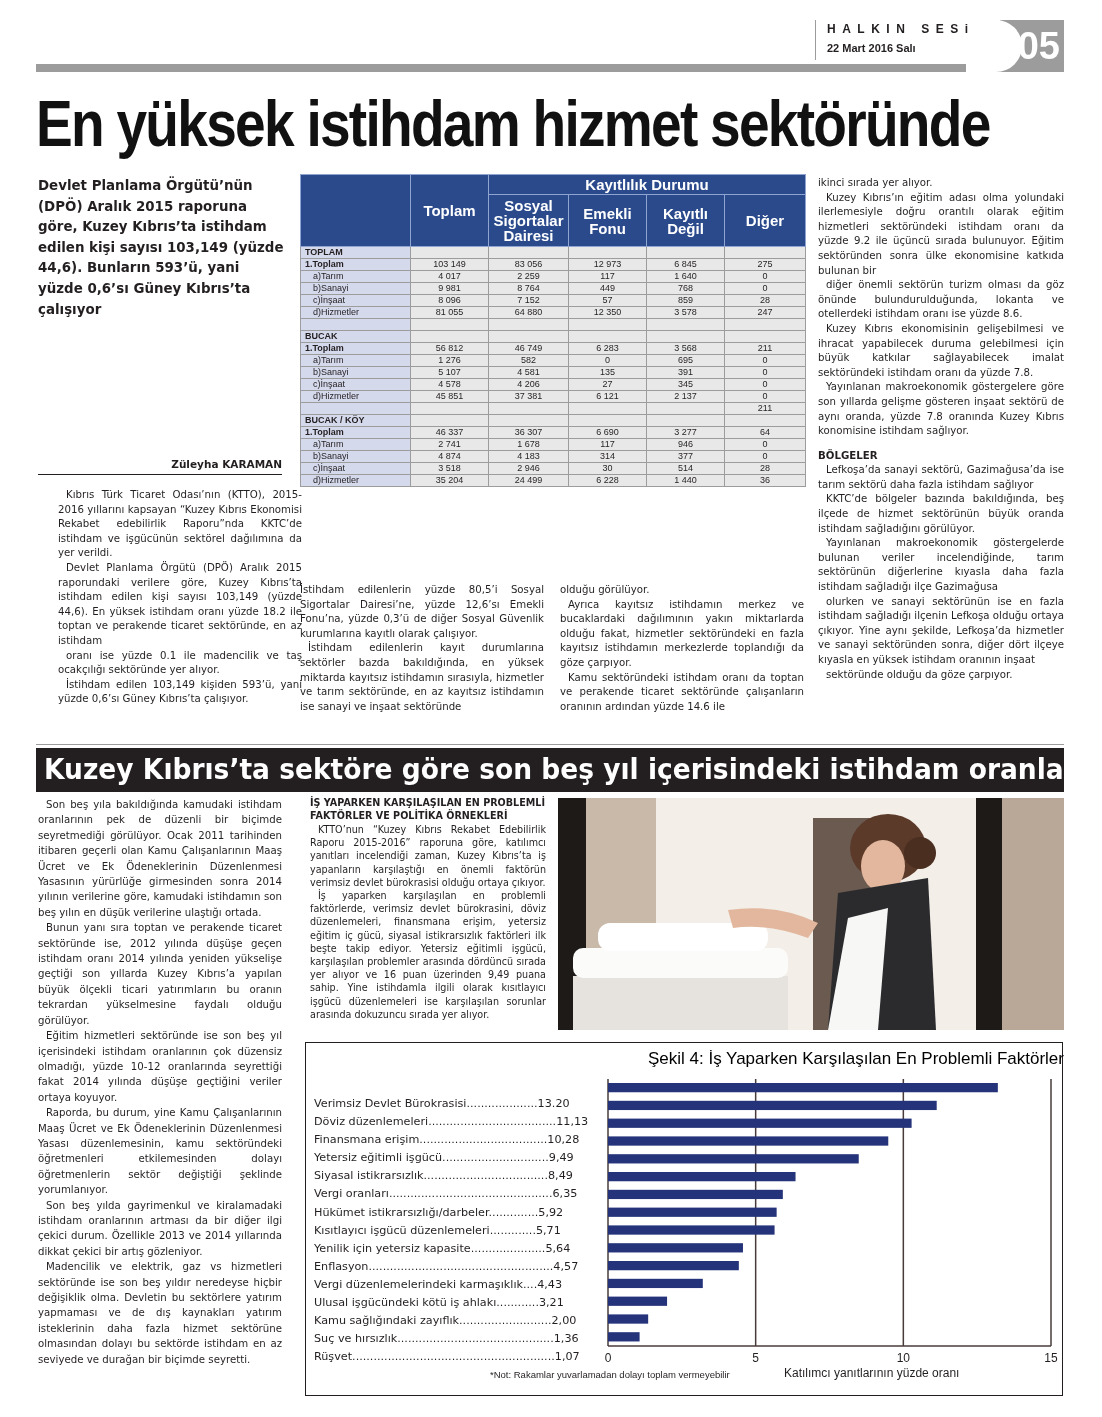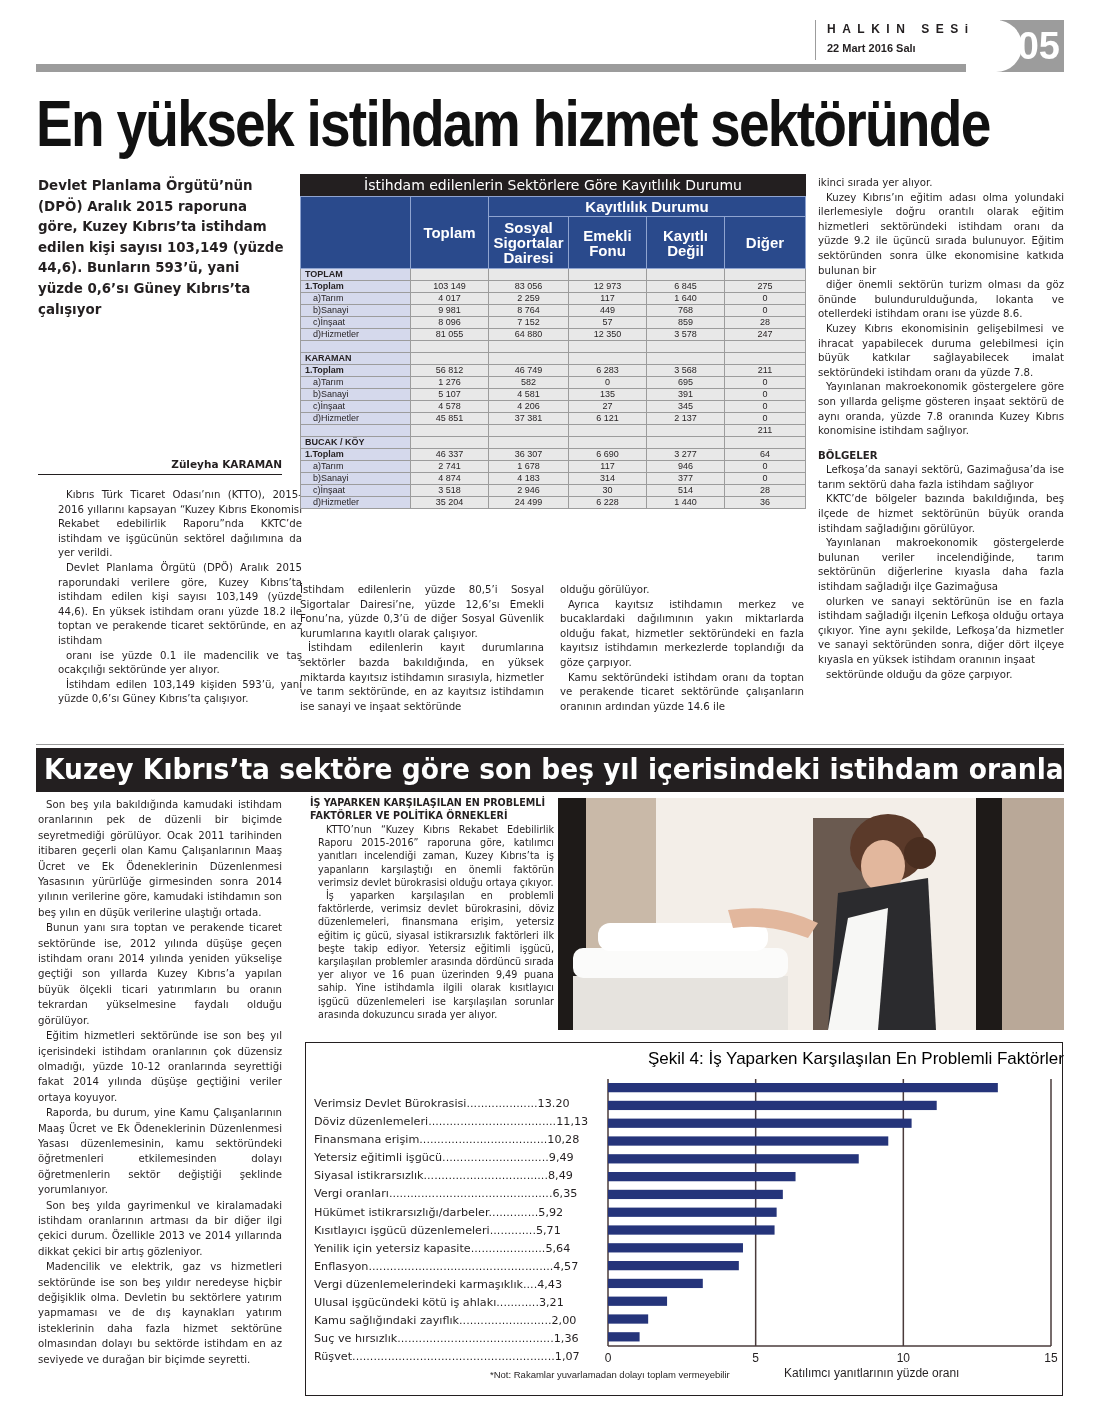--- a/index.html
+++ b/index.html
@@ -74,21 +74,20 @@
 <div class="byline-rule"></div>
 
 <div class="txt" style="left:38px; top:488px; width:244px;margin-left:20px;">
   <p>Kıbrıs Türk Ticaret Odası’nın (KTTO), 2015-2016 yıllarını kapsayan “Kuzey Kıbrıs Ekonomisi Rekabet edebilirlik Raporu”nda KKTC’de istihdam ve işgücünün sektörel dağılımına da yer verildi.</p>
   <p>Devlet Planlama Örgütü (DPÖ) Aralık 2015 raporundaki verilere göre, Kuzey Kıbrıs’ta istihdam edilen kişi sayısı 103,149 (yüzde 44,6). En yüksek istihdam oranı yüzde 18.2 ile toptan ve perakende ticaret sektöründe, en az istihdam</p>
   <p>oranı ise yüzde 0.1 ile madencilik ve taş ocakçılığı sektöründe yer alıyor.</p>
   <p>İstihdam edilen 103,149 kişiden 593’ü, yani yüzde 0,6’sı Güney Kıbrıs’ta çalışıyor.</p>
 </div>
 
 <div class="tbl-wrap">
-  <div class="tbl-title">İstihdam edilenlerin Sektörlere Göre Kayıtlılık Durumu</div>
   <table class="data" id="regtable">
     <thead>
       <tr>
         <th rowspan="2" style="background:#2a4a8c;"></th>
         <th rowspan="2" class="big" style="width:78px;">Toplam</th>
         <th colspan="4" class="big" style="height:20px;">Kayıtlılık Durumu</th>
       </tr>
       <tr>
         <th class="big" style="height:52px;width:80px;">Sosyal Sigortalar Dairesi</th>
         <th class="big" style="width:78px;">Emekli Fonu</th>
@@ -147,21 +146,21 @@
         </tr>
         <tr>
           <td class="lbl"></td>
           <td></td>
           <td></td>
           <td></td>
           <td></td>
           <td></td>
         </tr>
         <tr>
-          <td class="lbl b">KARAMAN</td>
+          <td class="lbl b">BUCAK</td>
           <td></td>
           <td></td>
           <td></td>
           <td></td>
           <td></td>
         </tr>
         <tr>
           <td class="lbl b">1.Toplam</td>
           <td>56 812</td>
           <td>46 749</td>
@@ -292,21 +291,21 @@
 <div class="txt" style="left:38px; top:797px; width:244px; line-height:15.4px;">
   <p>Son beş yıla bakıldığında kamudaki istihdam oranlarının pek de düzenli bir biçimde seyretmediği görülüyor. Ocak 2011 tarihinden itibaren geçerli olan Kamu Çalışanlarının Maaş Ücret ve Ek Ödeneklerinin Düzenlenmesi Yasasının yürürlüğe girmesinden sonra 2014 yılının verilerine göre, kamudaki istihdamın son beş yılın en düşük verilerine ulaştığı ortada.</p>
   <p>Bunun yanı sıra toptan ve perakende ticaret sektöründe ise, 2012 yılında düşüşe geçen istihdam oranı 2014 yılında yeniden yükselişe geçtiği son yıllarda Kuzey Kıbrıs’a yapılan büyük ölçekli ticari yatırımların bu oranın tekrardan yükselmesine faydalı olduğu görülüyor.</p>
   <p>Eğitim hizmetleri sektöründe ise son beş yıl içerisindeki istihdam oranlarının çok düzensiz olmadığı, yüzde 10-12 oranlarında seyrettiği fakat 2014 yılında düşüşe geçtiğini veriler ortaya koyuyor.</p>
   <p>Raporda, bu durum, yine Kamu Çalışanlarının Maaş Ücret ve Ek Ödeneklerinin Düzenlenmesi Yasası düzenlemesinin, kamu sektöründeki öğretmenleri etkilemesinden dolayı öğretmenlerin sektör değiştiği şeklinde yorumlanıyor.</p>
   <p>Son beş yılda gayrimenkul ve kiralamadaki istihdam oranlarının artması da bir diğer ilgi çekici durum. Özellikle 2013 ve 2014 yıllarında dikkat çekici bir artış gözleniyor.</p>
   <p>Madencilik ve elektrik, gaz vs hizmetleri sektöründe ise son beş yıldır neredeyse hiçbir değişiklik olma. Devletin bu sektörlere yatırım yapmaması ve de dış kaynakları yatırım isteklerinin daha fazla hizmet sektörüne olmasından dolayı bu sektörde istihdam en az seviyede ve durağan bir biçimde seyretti.</p>
 </div>
 
 <div class="subhead">İŞ YAPARKEN KARŞILAŞILAN EN PROBLEMLİ FAKTÖRLER VE POLİTİKA ÖRNEKLERİ</div>
-<div class="txt" style="left:310px; top:823px; width:236px; font-size:9.6px; line-height:13.2px;margin-left:8px;">
+<div class="txt" style="left:310px; top:823px; width:236px; font-size:9.6px; line-height:13.2px;">
   <p>KTTO’nun “Kuzey Kıbrıs Rekabet Edebilirlik Raporu 2015-2016” raporuna göre, katılımcı yanıtları incelendiği zaman, Kuzey Kıbrıs’ta iş yapanların karşılaştığı en önemli faktörün verimsiz devlet bürokrasisi olduğu ortaya çıkıyor.</p>
   <p>İş yaparken karşılaşılan en problemli faktörlerde, verimsiz devlet bürokrasini, döviz düzenlemeleri, finansmana erişim, yetersiz eğitim iç gücü, siyasal istikrarsızlık faktörleri ilk beşte takip ediyor. Yetersiz eğitimli işgücü, karşılaşılan problemler arasında dördüncü sırada yer alıyor ve 16 puan üzerinden 9,49 puana sahip. Yine istihdamla ilgili olarak kısıtlayıcı işgücü düzenlemeleri ise karşılaşılan sorunlar arasında dokuzuncu sırada yer alıyor.</p>
 </div>
 
 <div class="photo">
   <svg width="506" height="232" viewBox="0 0 506 232">
     <rect x="0" y="0" width="506" height="232" fill="#f3eee8"></rect>
     <rect x="0" y="0" width="28" height="232" fill="#1e1a18"></rect>
     <rect x="28" y="0" width="70" height="232" fill="#c9b9a8"></rect>
     <rect x="255" y="20" width="70" height="212" fill="#6a5a50"></rect>

